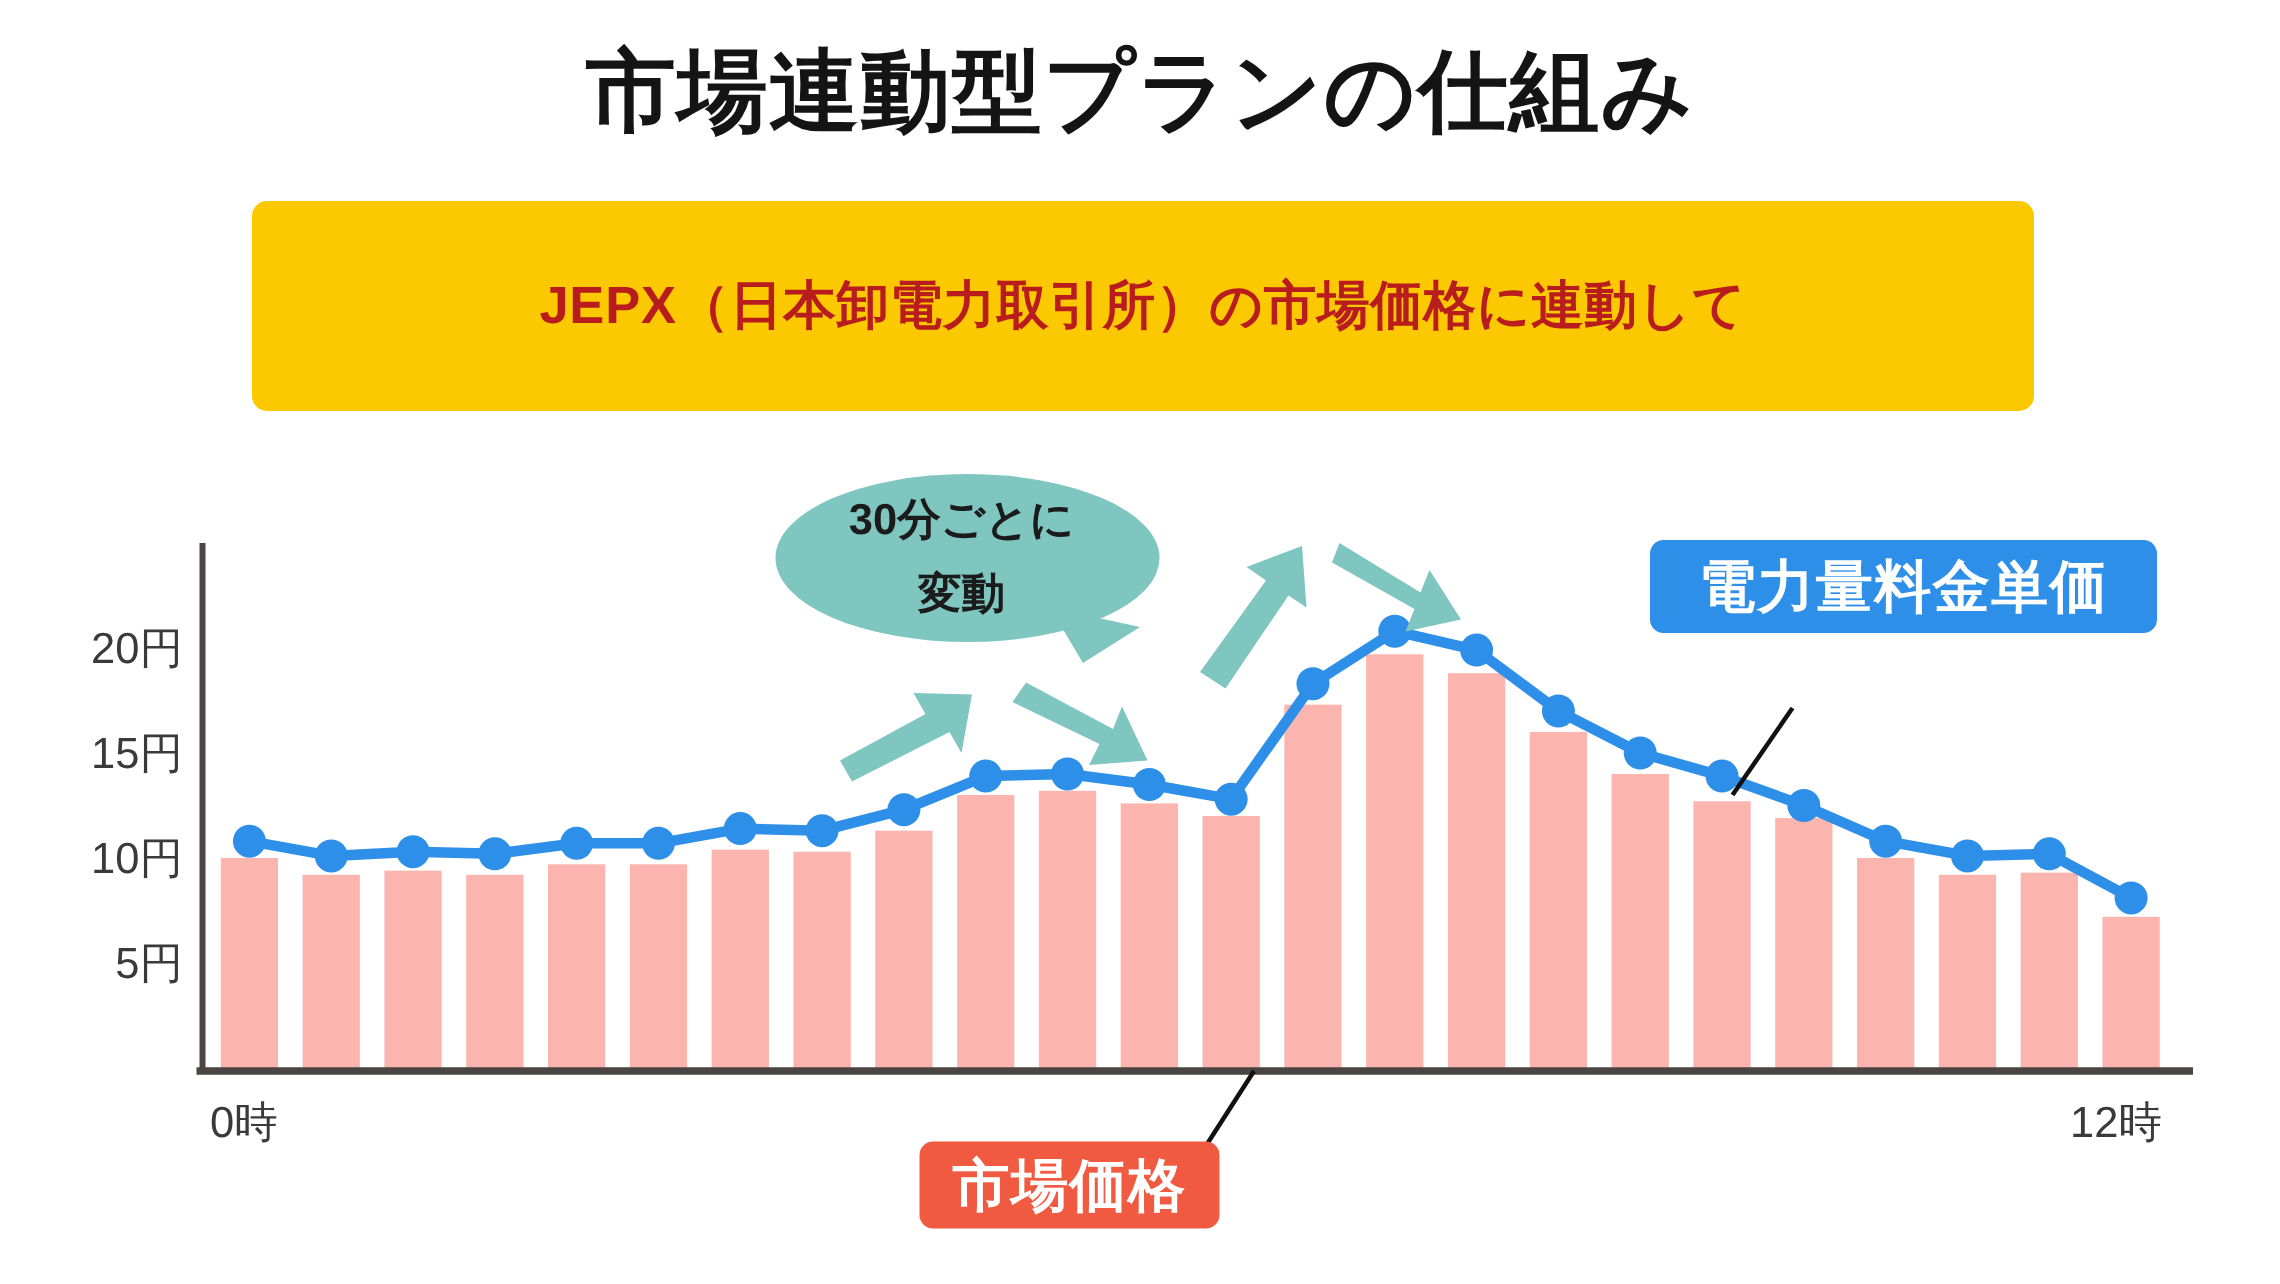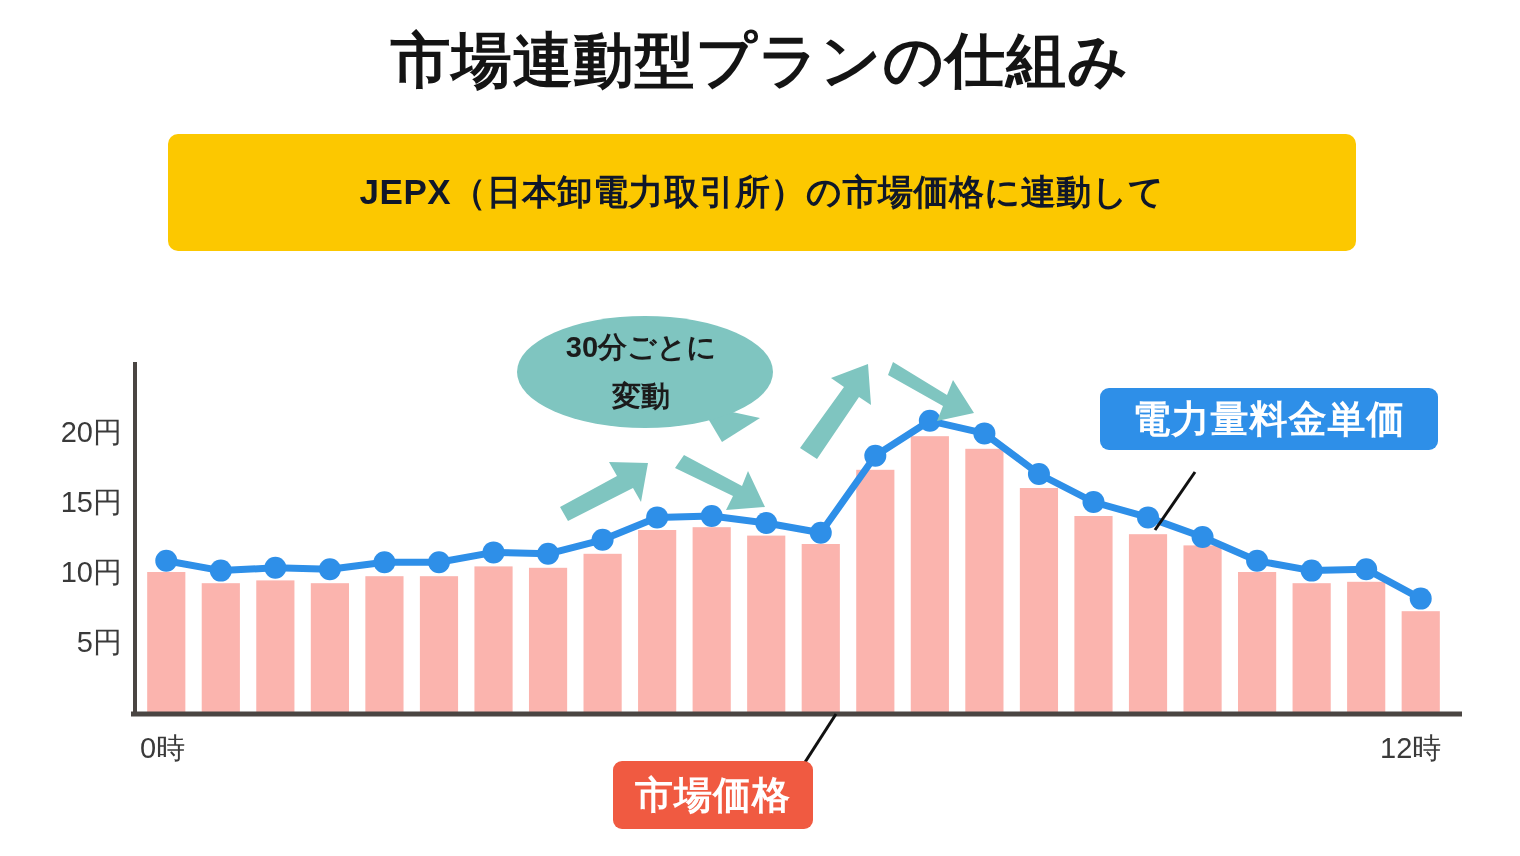--- a/index.html
+++ b/index.html
@@ -21,28 +21,28 @@
     font-weight: 700;
     letter-spacing: 1px;
     color: #141414;
     line-height: 1.1;
   }
 
   
   .banner {
     position: absolute;
     left: 168px; top: 134px;
-    width: 1188px; height: 117px;
+    width: 1188px; height: 140px;
     background: #FCC800;
     border-radius: 10px;
     display: flex;
     flex-direction: column;
     align-items: center;
     justify-content: center;
-    color: #0f172a;
+    color: #b91c1c;
   }
   .banner-line {
     font-size: 35px;
     font-weight: 700;
     line-height: 1.28;
     letter-spacing: 0.5px;
     white-space: nowrap;
   }
 
   
@@ -75,25 +75,24 @@
     display: flex;
     align-items: center;
     justify-content: center;
     letter-spacing: 1px;
     white-space: nowrap;
   }
   .badge-blue {
     left: 1100px; top: 360px;
     width: 338px; height: 62px;
     background: #2E8FE8;
-    margin-top: 28px;
   }
   .badge-red {
     left: 613px; top: 761px;
-    width: 200px; height: 68px;
+    width: 200px; height: 58px;
     background: #F05A41;
   }
 
   
   .bubble-text {
     position: absolute;
     left: 516px; top: 330px;
     width: 250px; height: 84px;
     display: flex;
     flex-direction: column;

